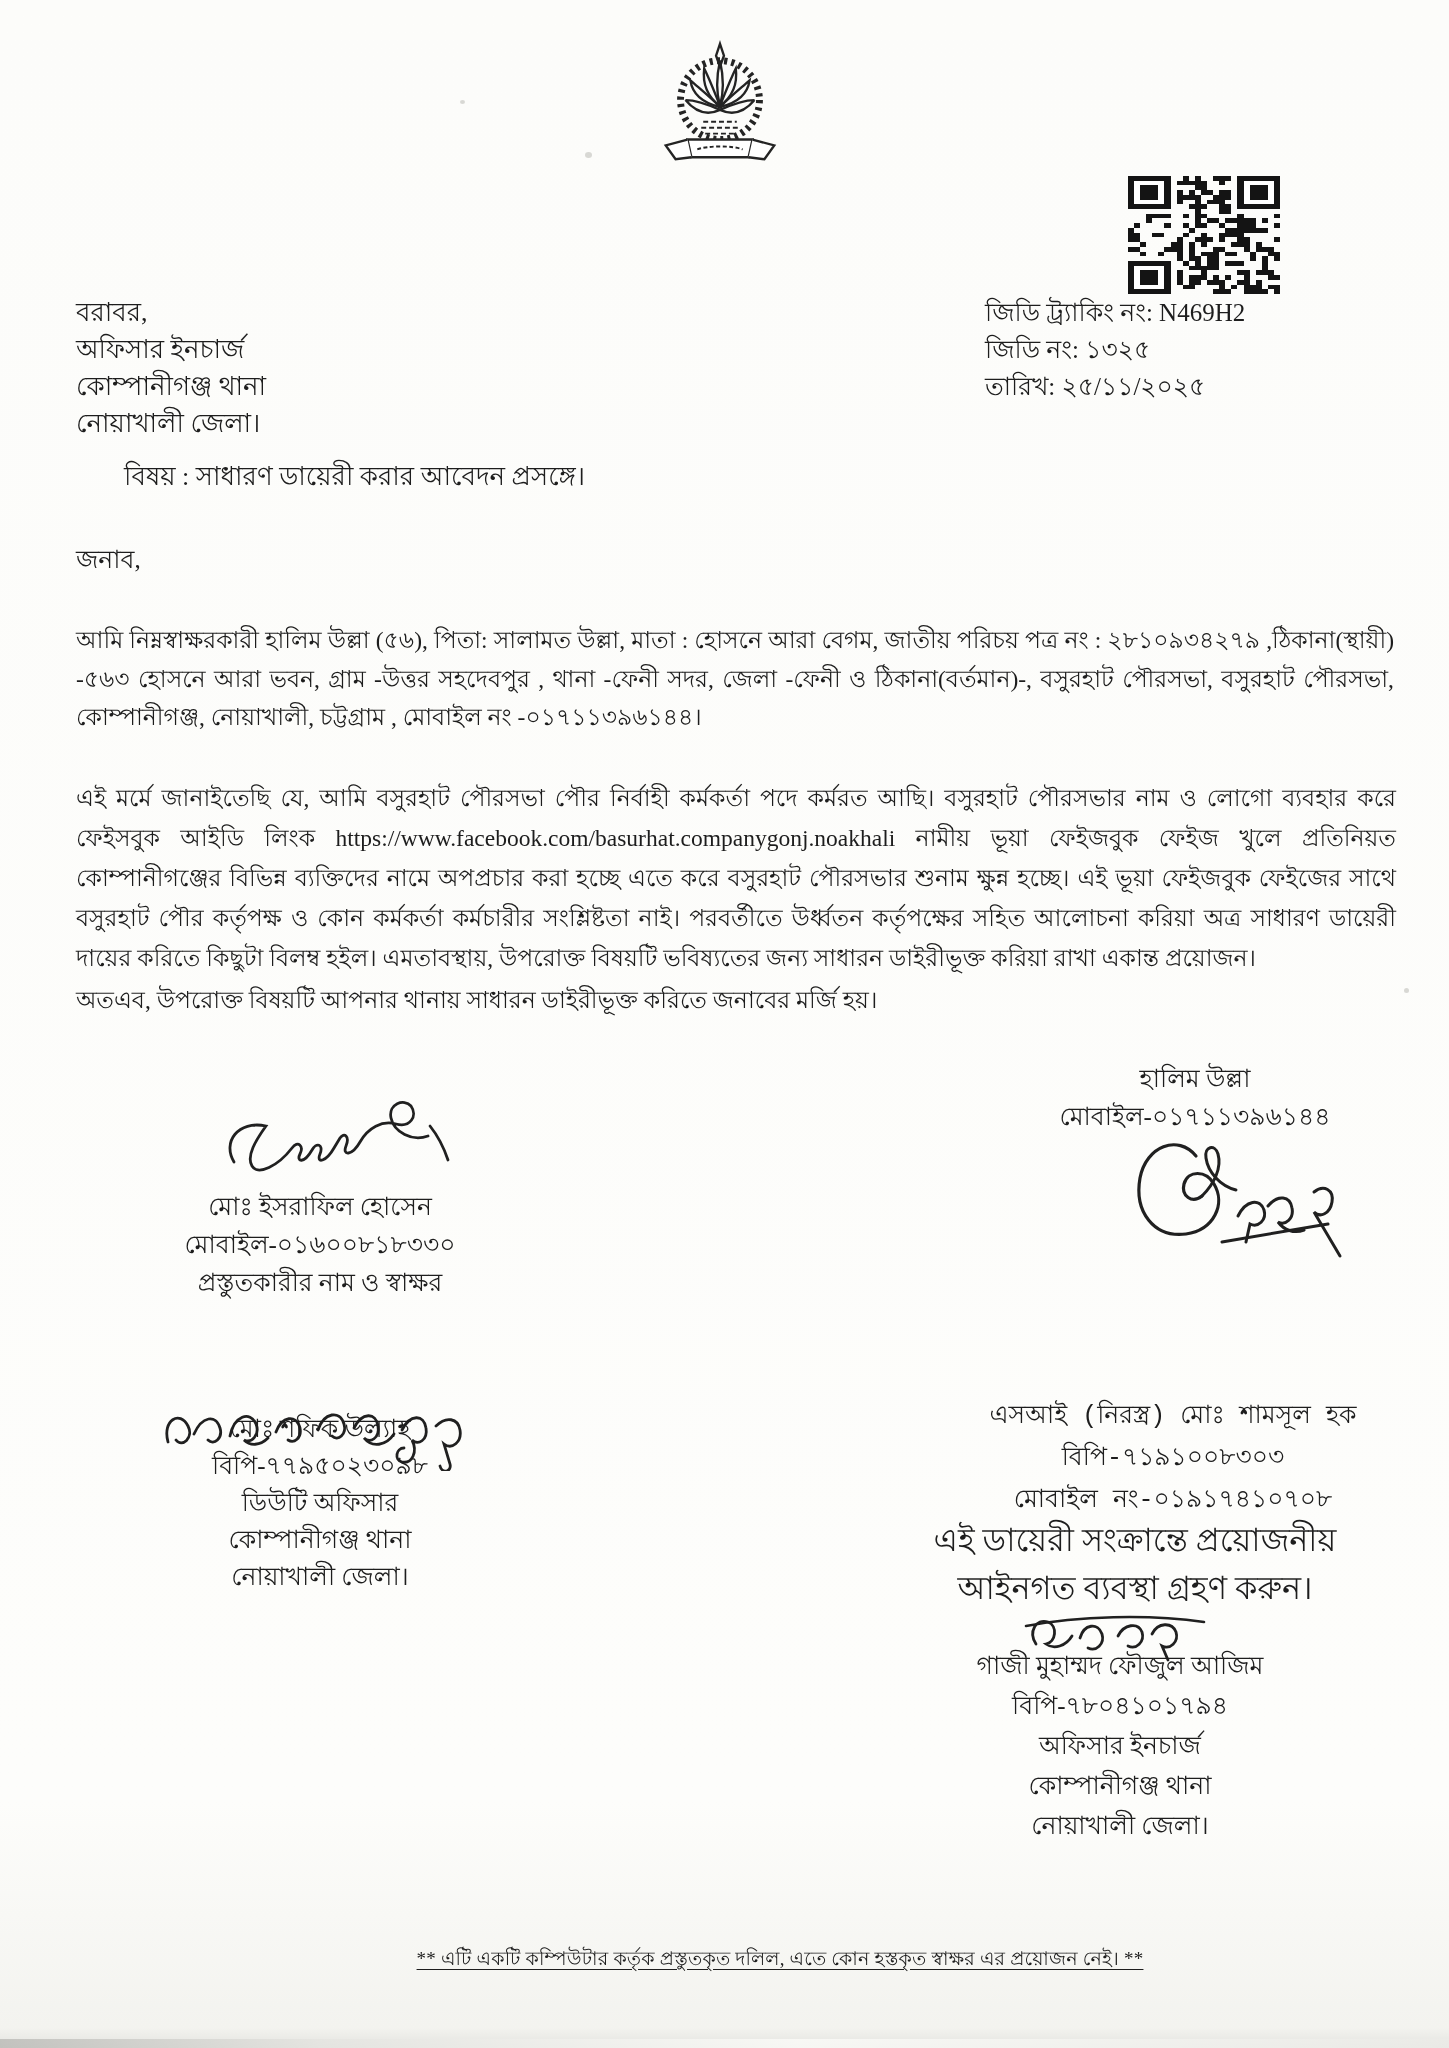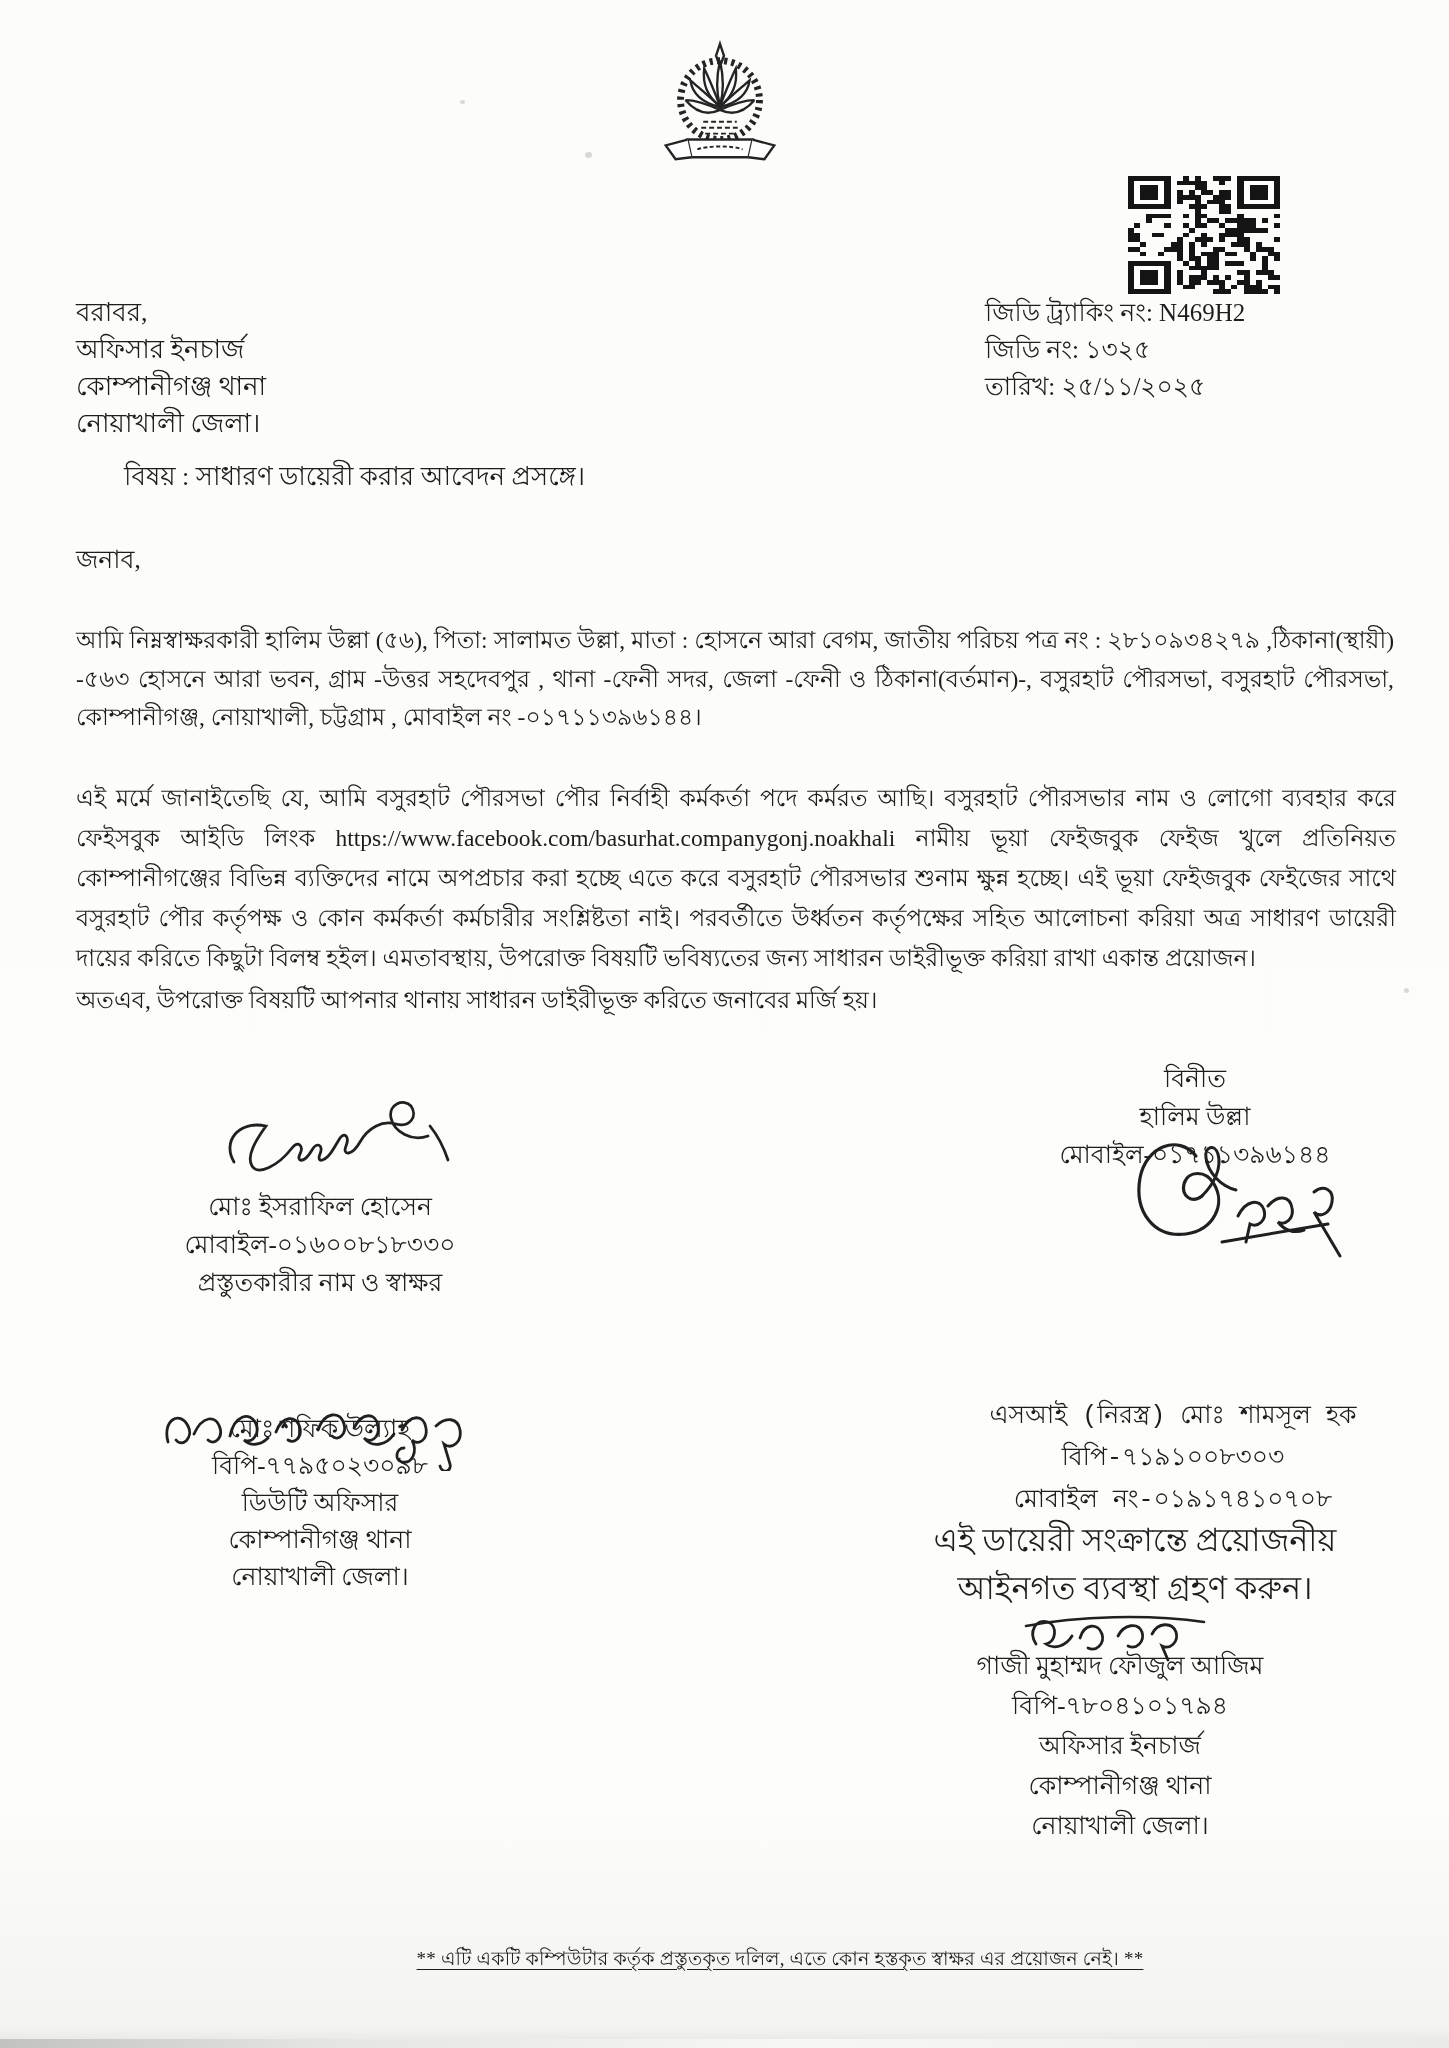--- a/index.html
+++ b/index.html
@@ -295,21 +295,20 @@
 
   <div class="abs salut">জনাব,</div>
 
   <div class="abs intro just">আমি নিম্নস্বাক্ষরকারী হালিম উল্লা (৫৬), পিতা: সালামত উল্লা, মাতা : হোসনে আরা বেগম, জাতীয় পরিচয় পত্র নং : ২৮১০৯৩৪২৭৯ ,ঠিকানা(স্থায়ী) -৫৬৩ হোসনে আরা ভবন, গ্রাম -উত্তর সহদেবপুর , থানা -ফেনী সদর, জেলা -ফেনী ও ঠিকানা(বর্তমান)-, বসুরহাট পৌরসভা, বসুরহাট পৌরসভা, কোম্পানীগঞ্জ, নোয়াখালী, চট্টগ্রাম , মোবাইল নং -০১৭১১৩৯৬১৪৪।</div>
 
   <div class="abs bodytext just">এই মর্মে জানাইতেছি যে, আমি বসুরহাট পৌরসভা পৌর নির্বাহী কর্মকর্তা পদে কর্মরত আছি। বসুরহাট পৌরসভার নাম ও লোগো ব্যবহার করে ফেইসবুক আইডি লিংক https://www.facebook.com/basurhat.companygonj.noakhali নামীয় ভূয়া ফেইজবুক ফেইজ খুলে প্রতিনিয়ত কোম্পানীগঞ্জের বিভিন্ন ব্যক্তিদের নামে অপপ্রচার করা হচ্ছে এতে করে বসুরহাট পৌরসভার শুনাম ক্ষুন্ন হচ্ছে। এই ভূয়া ফেইজবুক ফেইজের সাথে বসুরহাট পৌর কর্তৃপক্ষ ও কোন কর্মকর্তা কর্মচারীর সংশ্লিষ্টতা নাই। পরবর্তীতে উর্ধ্বতন কর্তৃপক্ষের সহিত আলোচনা করিয়া অত্র সাধারণ ডায়েরী দায়ের করিতে কিছুটা বিলম্ব হইল। এমতাবস্থায়, উপরোক্ত বিষয়টি ভবিষ্যতের জন্য সাধারন ডাইরীভূক্ত করিয়া রাখা একান্ত প্রয়োজন।</div>
 
   <div class="abs closing">অতএব, উপরোক্ত বিষয়টি আপনার থানায় সাধারন ডাইরীভূক্ত করিতে জনাবের মর্জি হয়।</div>
 
   <div class="abs sig-block center applicant">
-    <div>বিনীত</div>
     <div>হালিম উল্লা</div>
     <div>মোবাইল-০১৭১১৩৯৬১৪৪</div>
   </div>
   <div class="abs" style="left:1118px;top:1126px;">
     <svg class="sig" width="235" height="150" viewBox="0 0 235 150">
       <path stroke-width="3.2" d="M78,30 C60,8 28,20 22,52 C16,86 36,112 68,108 C96,104 108,78 96,58 C88,44 70,44 66,58 C63,70 74,78 84,70"></path>
       <path stroke-width="3" d="M84,70 C96,58 104,42 100,28 C97,18 86,20 88,32 C90,46 102,60 118,64"></path>
       <path stroke-width="3" d="M120,90 C128,74 142,72 146,84 C149,94 140,102 132,98 L128,116"></path>
       <path stroke-width="3" d="M150,80 C160,68 172,70 174,82 C176,92 168,100 160,96 C166,104 176,108 186,104"></path>
       <path stroke-width="3" d="M104,116 L210,98"></path>

